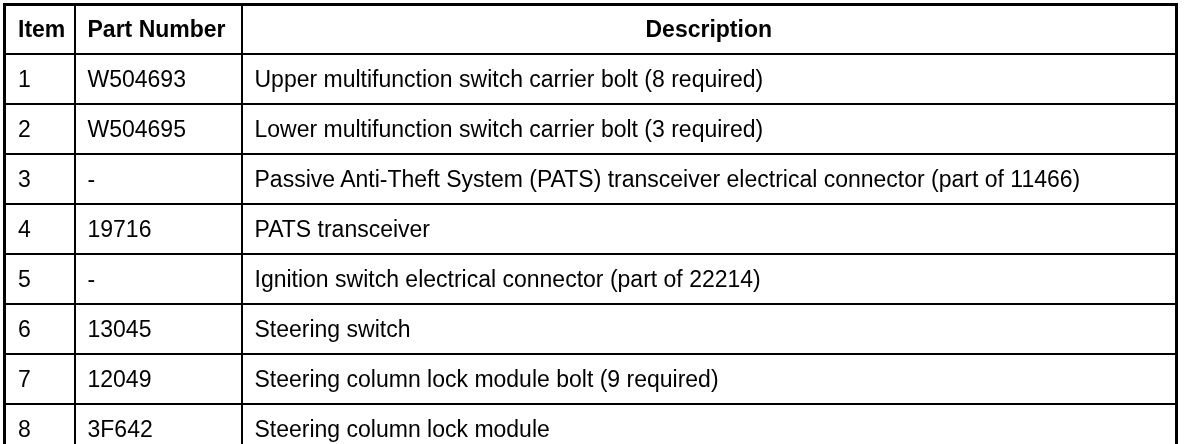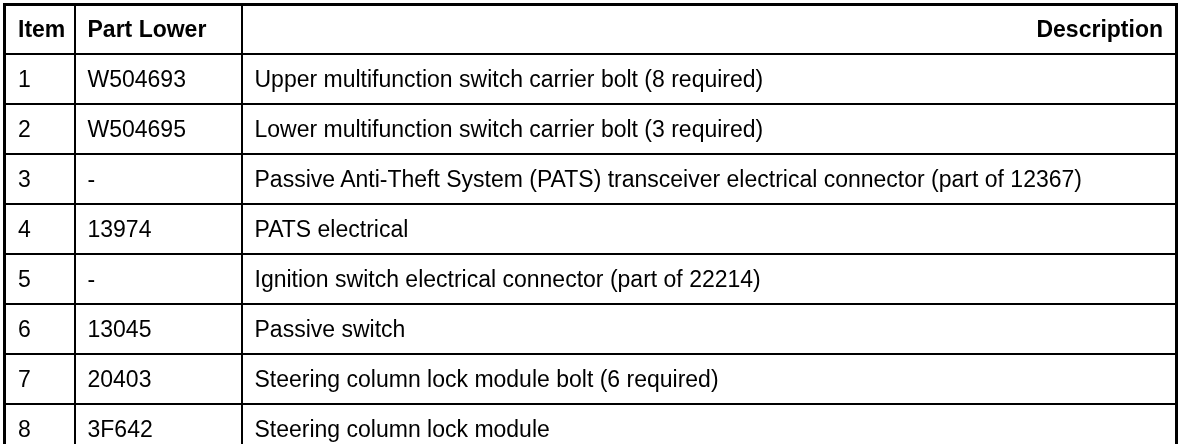--- a/index.html
+++ b/index.html
@@ -53,21 +53,21 @@
 
   table.parts-table thead th {
     font-weight: bold;
     height: 47px;
   }
   table.parts-table thead th.th-item,
   table.parts-table thead th.th-part {
     text-align: left;
   }
   table.parts-table thead th.th-description {
-    text-align: right;
+    text-align: center;
   }
 
   table.parts-table tbody td {
     font-weight: normal;
     height: 48px;
     text-align: left;
   }
 
   
   table.parts-table thead tr th { border-top-width: 0; }
@@ -81,59 +81,59 @@
 <div id="parts-table-wrap">
   <table class="parts-table">
     <colgroup>
       <col class="col-item">
       <col class="col-part">
       <col class="col-description">
     </colgroup>
     <thead>
       <tr>
         <th class="th-item">Item</th>
-        <th class="th-part">Part Lower</th>
+        <th class="th-part">Part Number</th>
         <th class="th-description">Description</th>
       </tr>
     </thead>
     <tbody>
       <tr>
         <td>1</td>
         <td>W504693</td>
         <td>Upper multifunction switch carrier bolt (8 required)</td>
       </tr>
       <tr>
         <td>2</td>
         <td>W504695</td>
         <td>Lower multifunction switch carrier bolt (3 required)</td>
       </tr>
       <tr>
         <td>3</td>
         <td>-</td>
-        <td>Passive Anti-Theft System (PATS) transceiver electrical connector (part of 12367)</td>
+        <td>Passive Anti-Theft System (PATS) transceiver electrical connector (part of 11466)</td>
       </tr>
       <tr>
         <td>4</td>
-        <td>13974</td>
-        <td>PATS electrical</td>
+        <td>19716</td>
+        <td>PATS transceiver</td>
       </tr>
       <tr>
         <td>5</td>
         <td>-</td>
         <td>Ignition switch electrical connector (part of 22214)</td>
       </tr>
       <tr>
         <td>6</td>
         <td>13045</td>
-        <td>Passive switch</td>
+        <td>Steering switch</td>
       </tr>
       <tr>
         <td>7</td>
-        <td>20403</td>
-        <td>Steering column lock module bolt (6 required)</td>
+        <td>12049</td>
+        <td>Steering column lock module bolt (9 required)</td>
       </tr>
       <tr>
         <td>8</td>
         <td>3F642</td>
         <td>Steering column lock module</td>
       </tr>
     </tbody>
   </table>
 </div>
 

